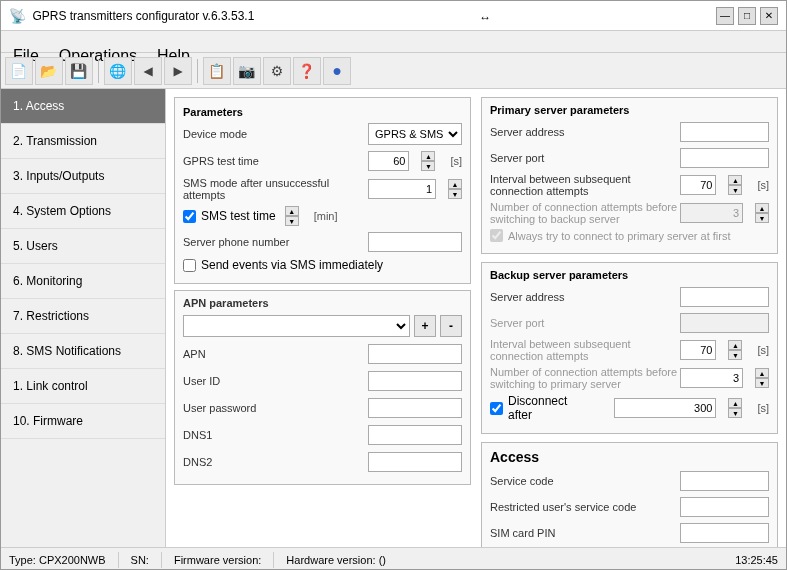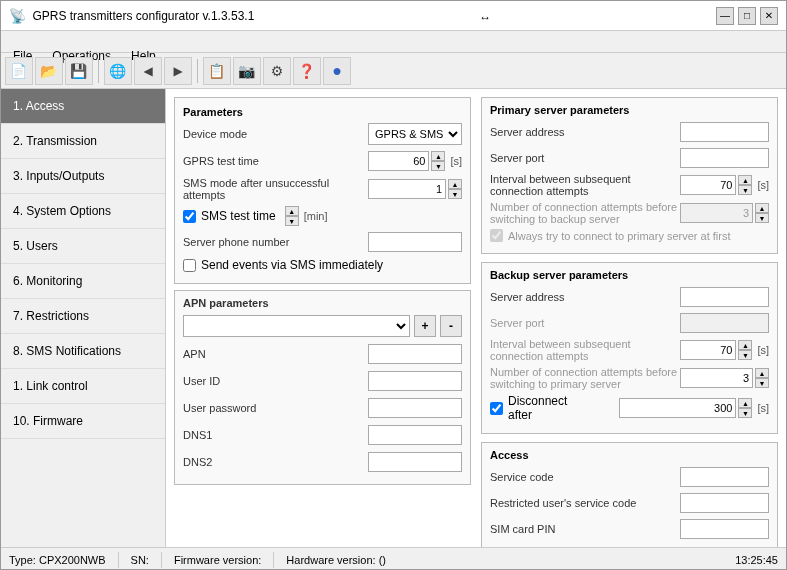--- a/index.html
+++ b/index.html
@@ -40,21 +40,21 @@
       height: 22px;
       display: flex;
       align-items: center;
       padding: 0 4px;
       border-bottom: 1px solid #ccc;
       gap: 4px;
     }
     .menu-item {
       padding: 2px 8px;
       cursor: pointer;
-      font-size: 12px;
+      font-size: 16px;
       margin-top: 28px;
     }
 
     
     .toolbar {
       background: #f0f0f0;
       height: 36px;
       display: flex;
       align-items: center;
       padding: 0 4px;
@@ -147,21 +147,21 @@
       border: 1px solid #aaa;
       background: white;
       font-size: 11px;
       width: 100%;
       padding: 1px 2px;
     }
 
     .spinner-control {
       display: flex;
       align-items: center;
-      gap: 2px;
+      gap: 12px;
     }
     .spinner-input {
       width: 50px;
       height: 20px;
       border: 1px solid #aaa;
       text-align: right;
       padding: 1px 3px;
       font-size: 11px;
     }
     .spinner-input:disabled {
@@ -258,21 +258,21 @@
     .server-label.disabled { color: #999; }
     .server-control { flex: 1; }
 
     
     .access-section {
       border: 1px solid #bbb;
       padding: 6px 8px;
       background: #f9f9f9;
     }
     .access-title {
-      font-size: 11px;
+      font-size: 14px;
       font-weight: bold;
       margin-bottom: 5px;
     }
 
     
     .status-bar {
       height: 24px;
       background: #f0f0f0;
       border-top: 1px solid #ccc;
       display: flex;
@@ -302,21 +302,21 @@
       margin-bottom: 6px;
       background: #f9f9f9;
     }
   </style>
 </head>
 <body>
 
 <div class="title-bar">
   <div class="title-bar-left">
     <span style="font-size:14px;">📡</span>
-    <span>GPRS transmitters configurator v.1.3.53.1</span>
+    <span>GPRS transmitters configurator v.6.3.53.1</span>
   </div>
   <div>↔</div>
   <div class="title-bar-controls">
     <div class="title-btn">—</div>
     <div class="title-btn">□</div>
     <div class="title-btn">✕</div>
   </div>
 </div>
 
 <div class="menu-bar">

